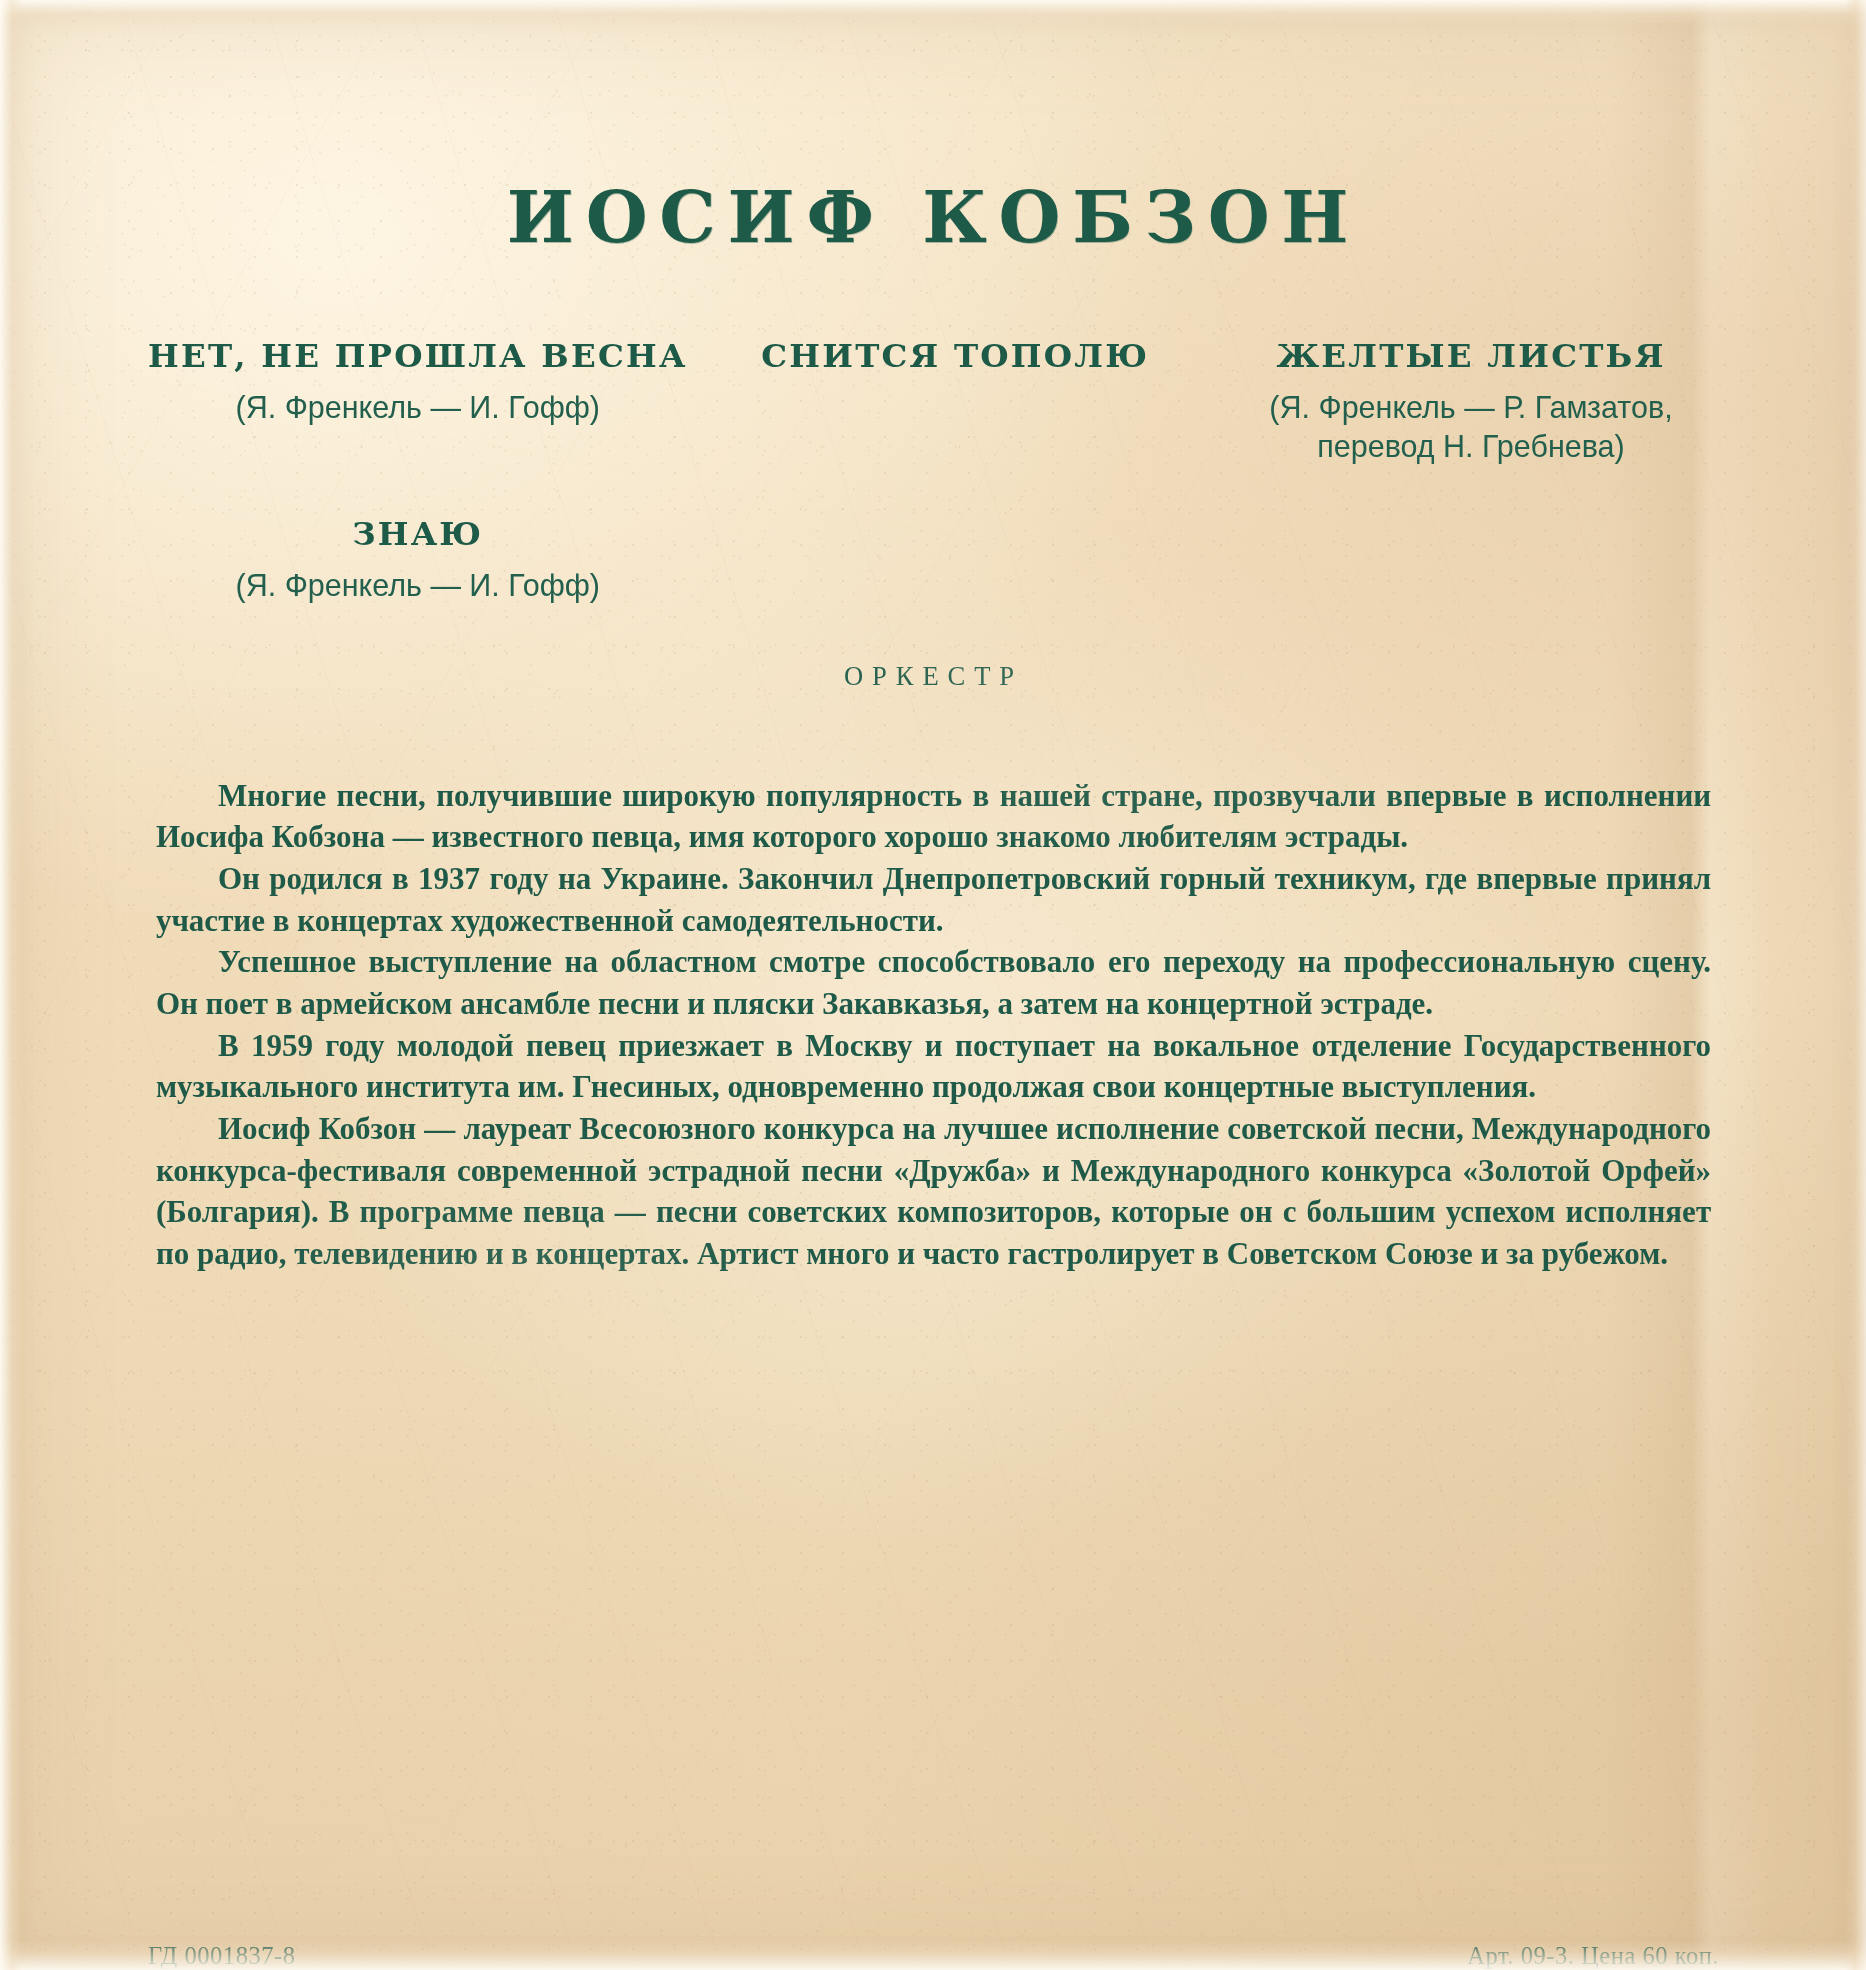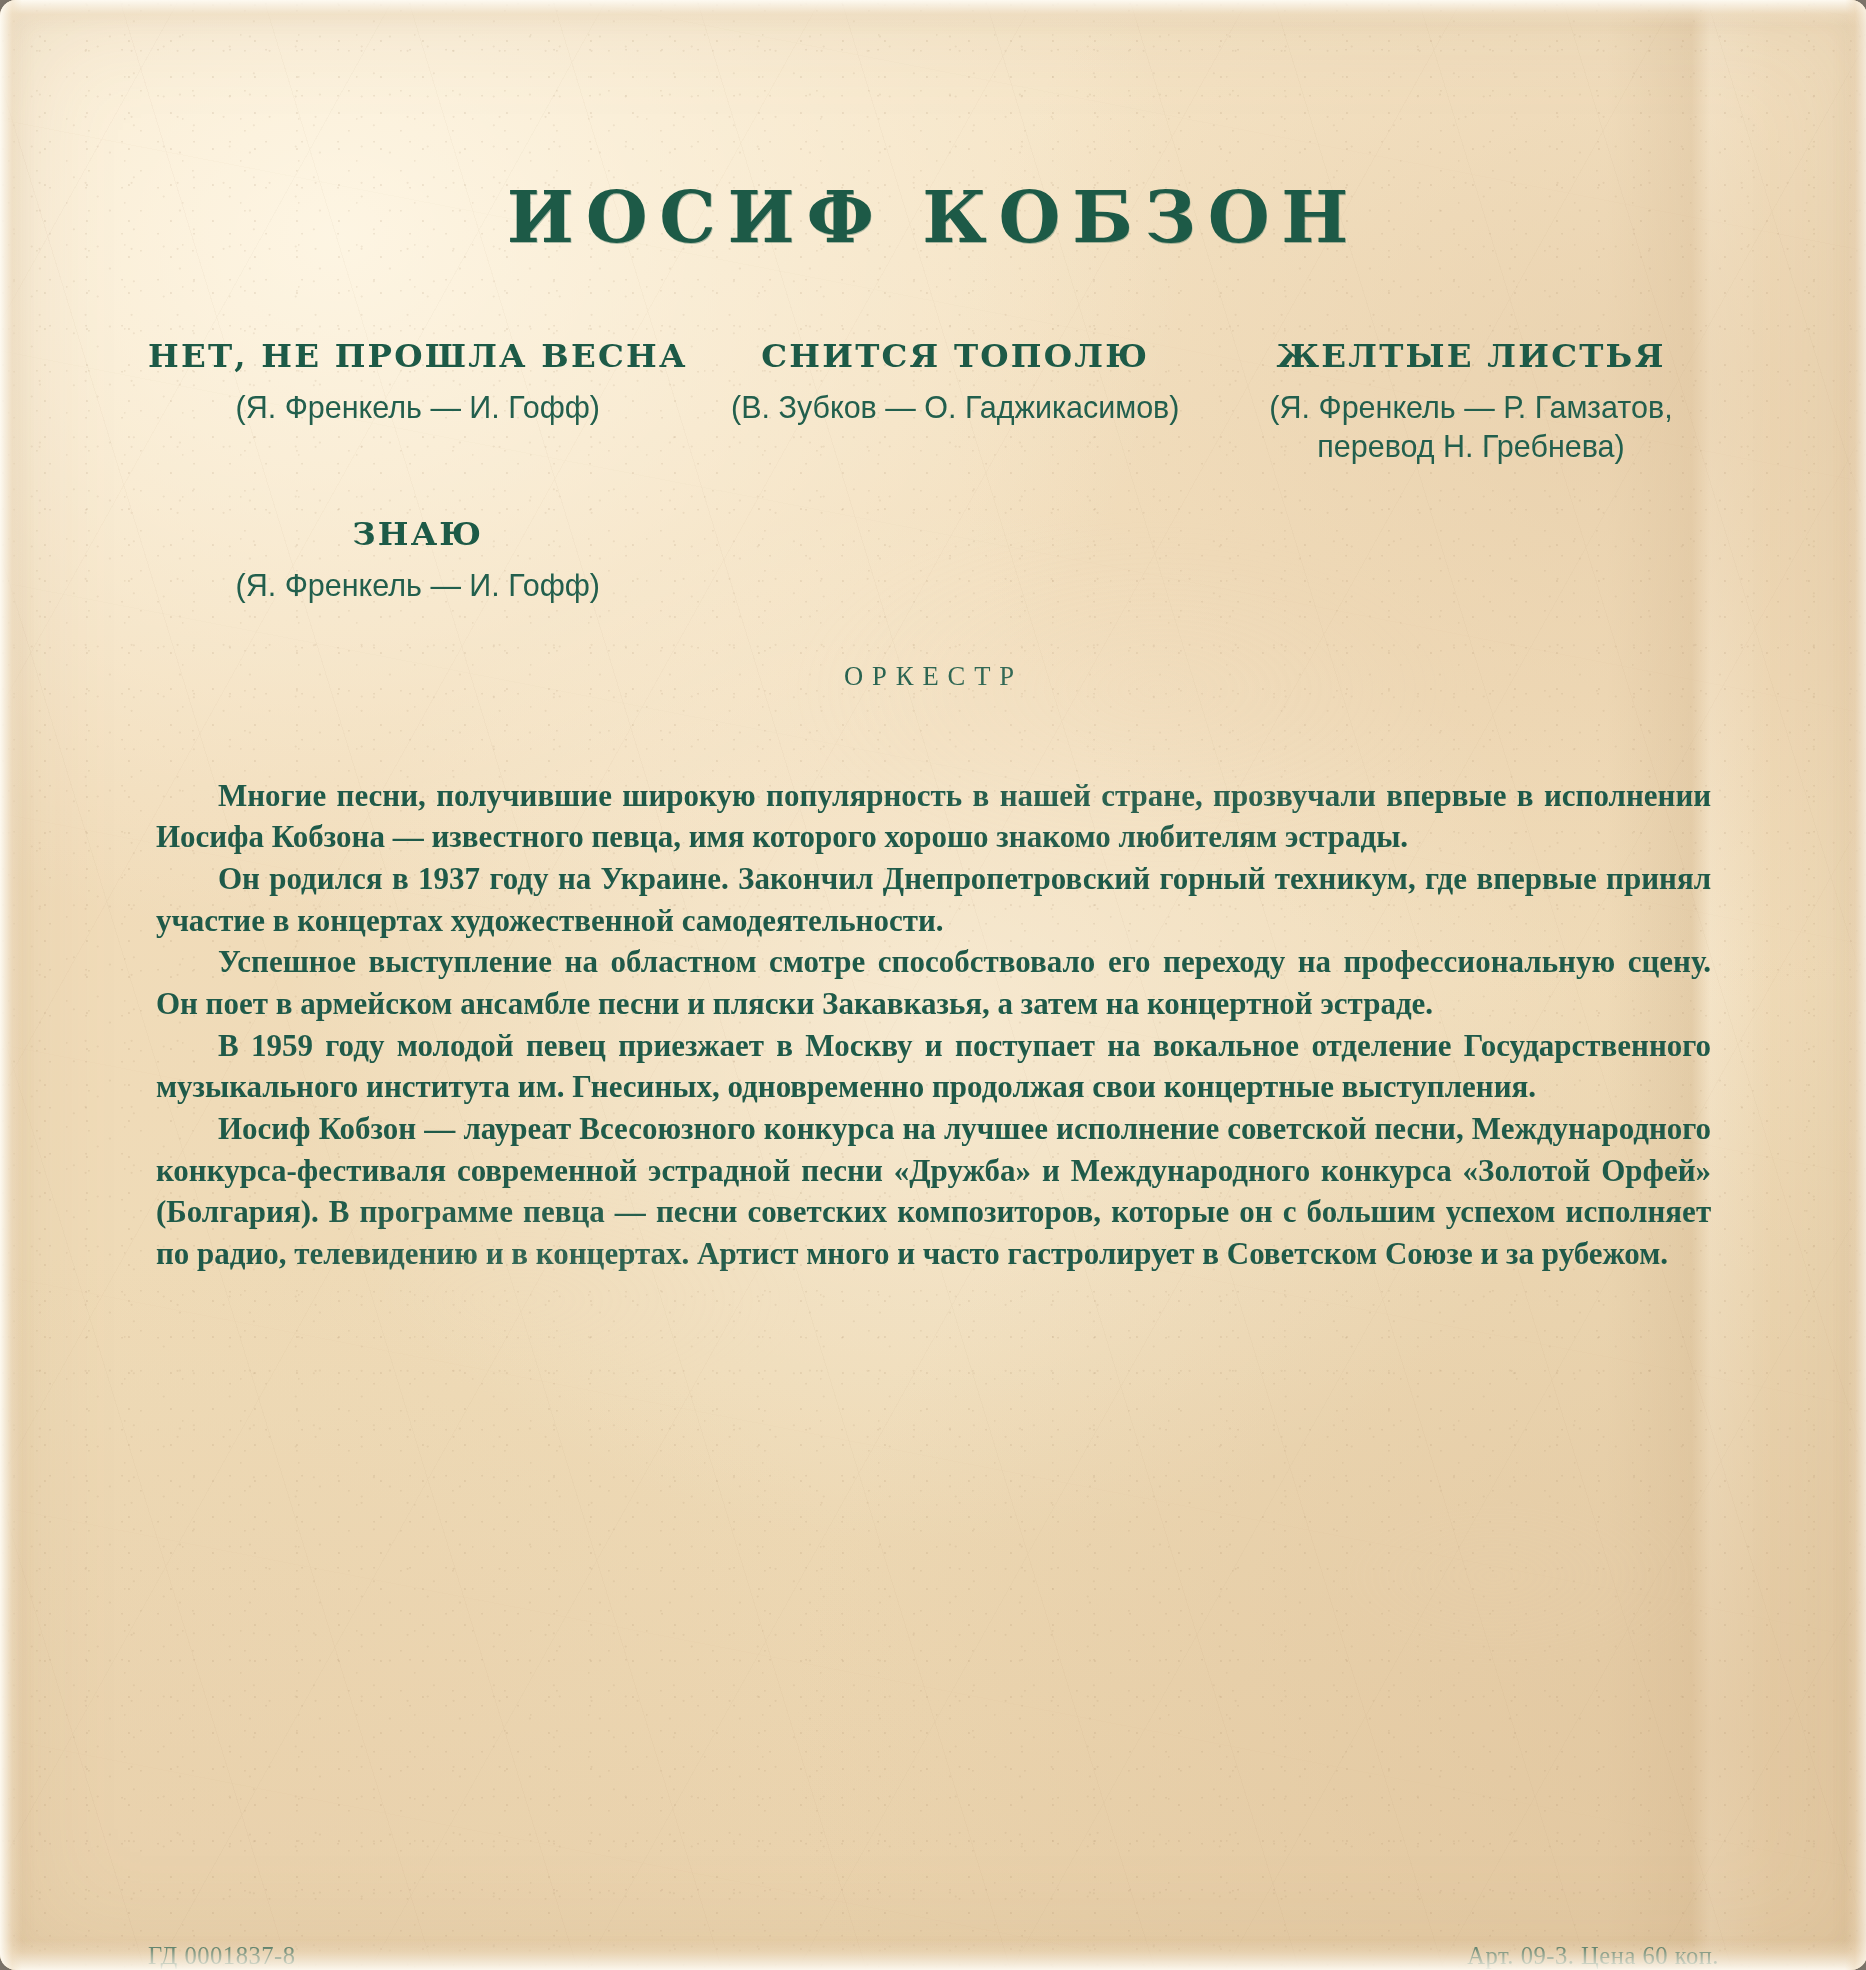--- a/index.html
+++ b/index.html
@@ -27,21 +27,20 @@
       
       linear-gradient(90deg,
          rgba(198,168,128,0.00) 0%,
          rgba(198,168,128,0.00) 86%,
          rgba(186,155,115,0.22) 90.6%,
          rgba(255,250,238,0.30) 91.6%,
          rgba(198,168,128,0.00) 95%),
       
       linear-gradient(176deg, #f6e6c9 0%, #f1dcba 38%, #eedab6 68%, #e8d0aa 100%);
     box-shadow: 0 0 59px rgba(0,0,0,0.45);
-    border-radius: 16px;
   }
 
   
   .grain {
     position: absolute;
     inset: 0;
     pointer-events: none;
     opacity: 0.50;
     background-image:
       radial-gradient(circle at 7% 14%,  rgba(150,118,84,0.30) 0.6px, transparent 1.4px),
@@ -205,21 +204,20 @@
 
     <div class="tracks">
 
       <div class="track">
         <div class="track-title">НЕТ, НЕ ПРОШЛА ВЕСНА</div>
         <div class="track-credit">(Я. Френкель — И. Гофф)</div>
       </div>
 
       <div class="track">
         <div class="track-title">СНИТСЯ ТОПОЛЮ</div>
-        <div class="track-credit">(В. Зубков — О. Гаджикасимов)</div>
       </div>
 
       <div class="track">
         <div class="track-title">ЖЕЛТЫЕ ЛИСТЬЯ</div>
         <div class="track-credit">(Я. Френкель — Р. Гамзатов,<br>перевод Н. Гребнева)</div>
       </div>
 
       <div class="track">
         <div class="track-title">ЗНАЮ</div>
         <div class="track-credit">(Я. Френкель — И. Гофф)</div>

